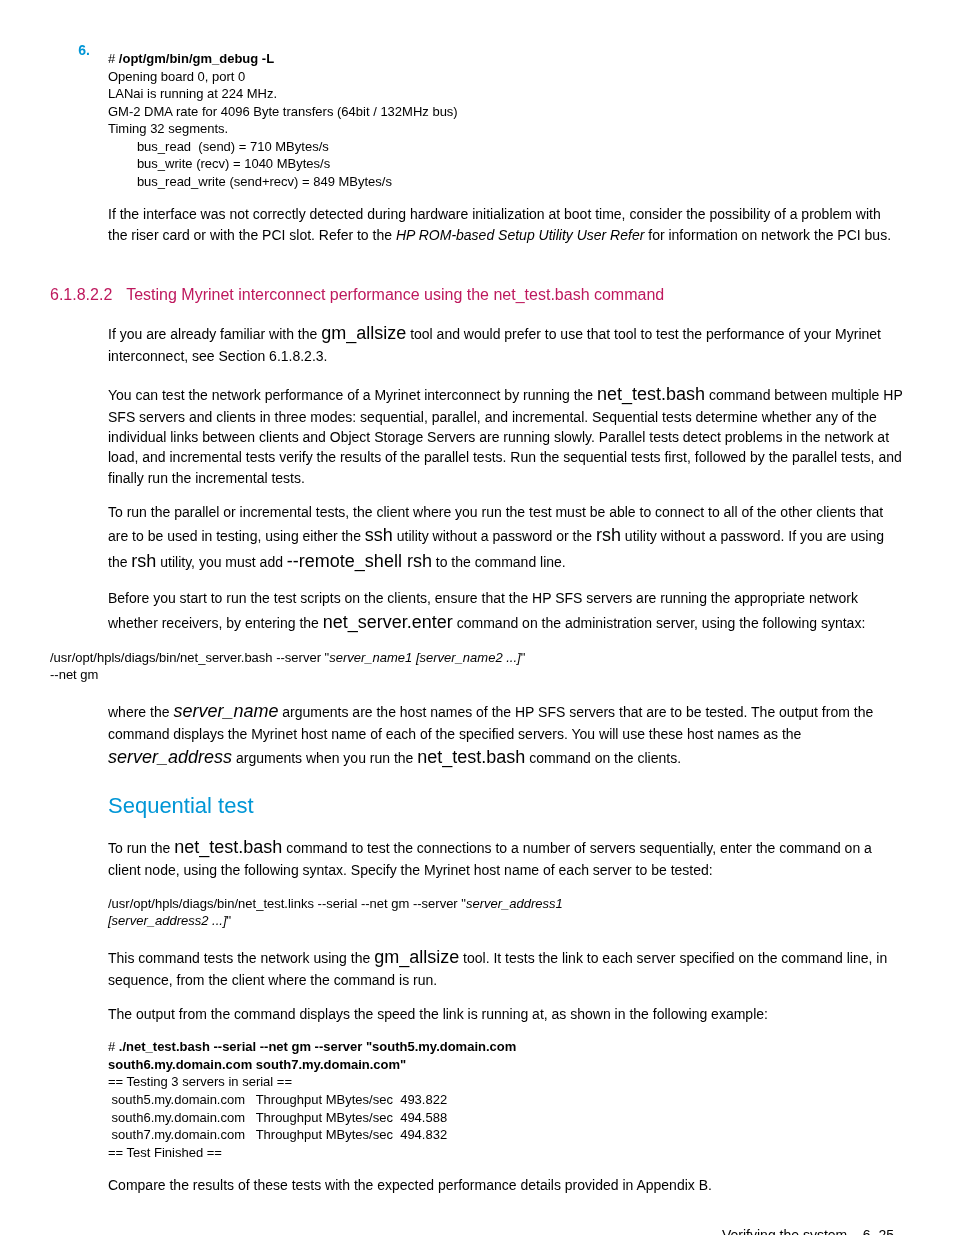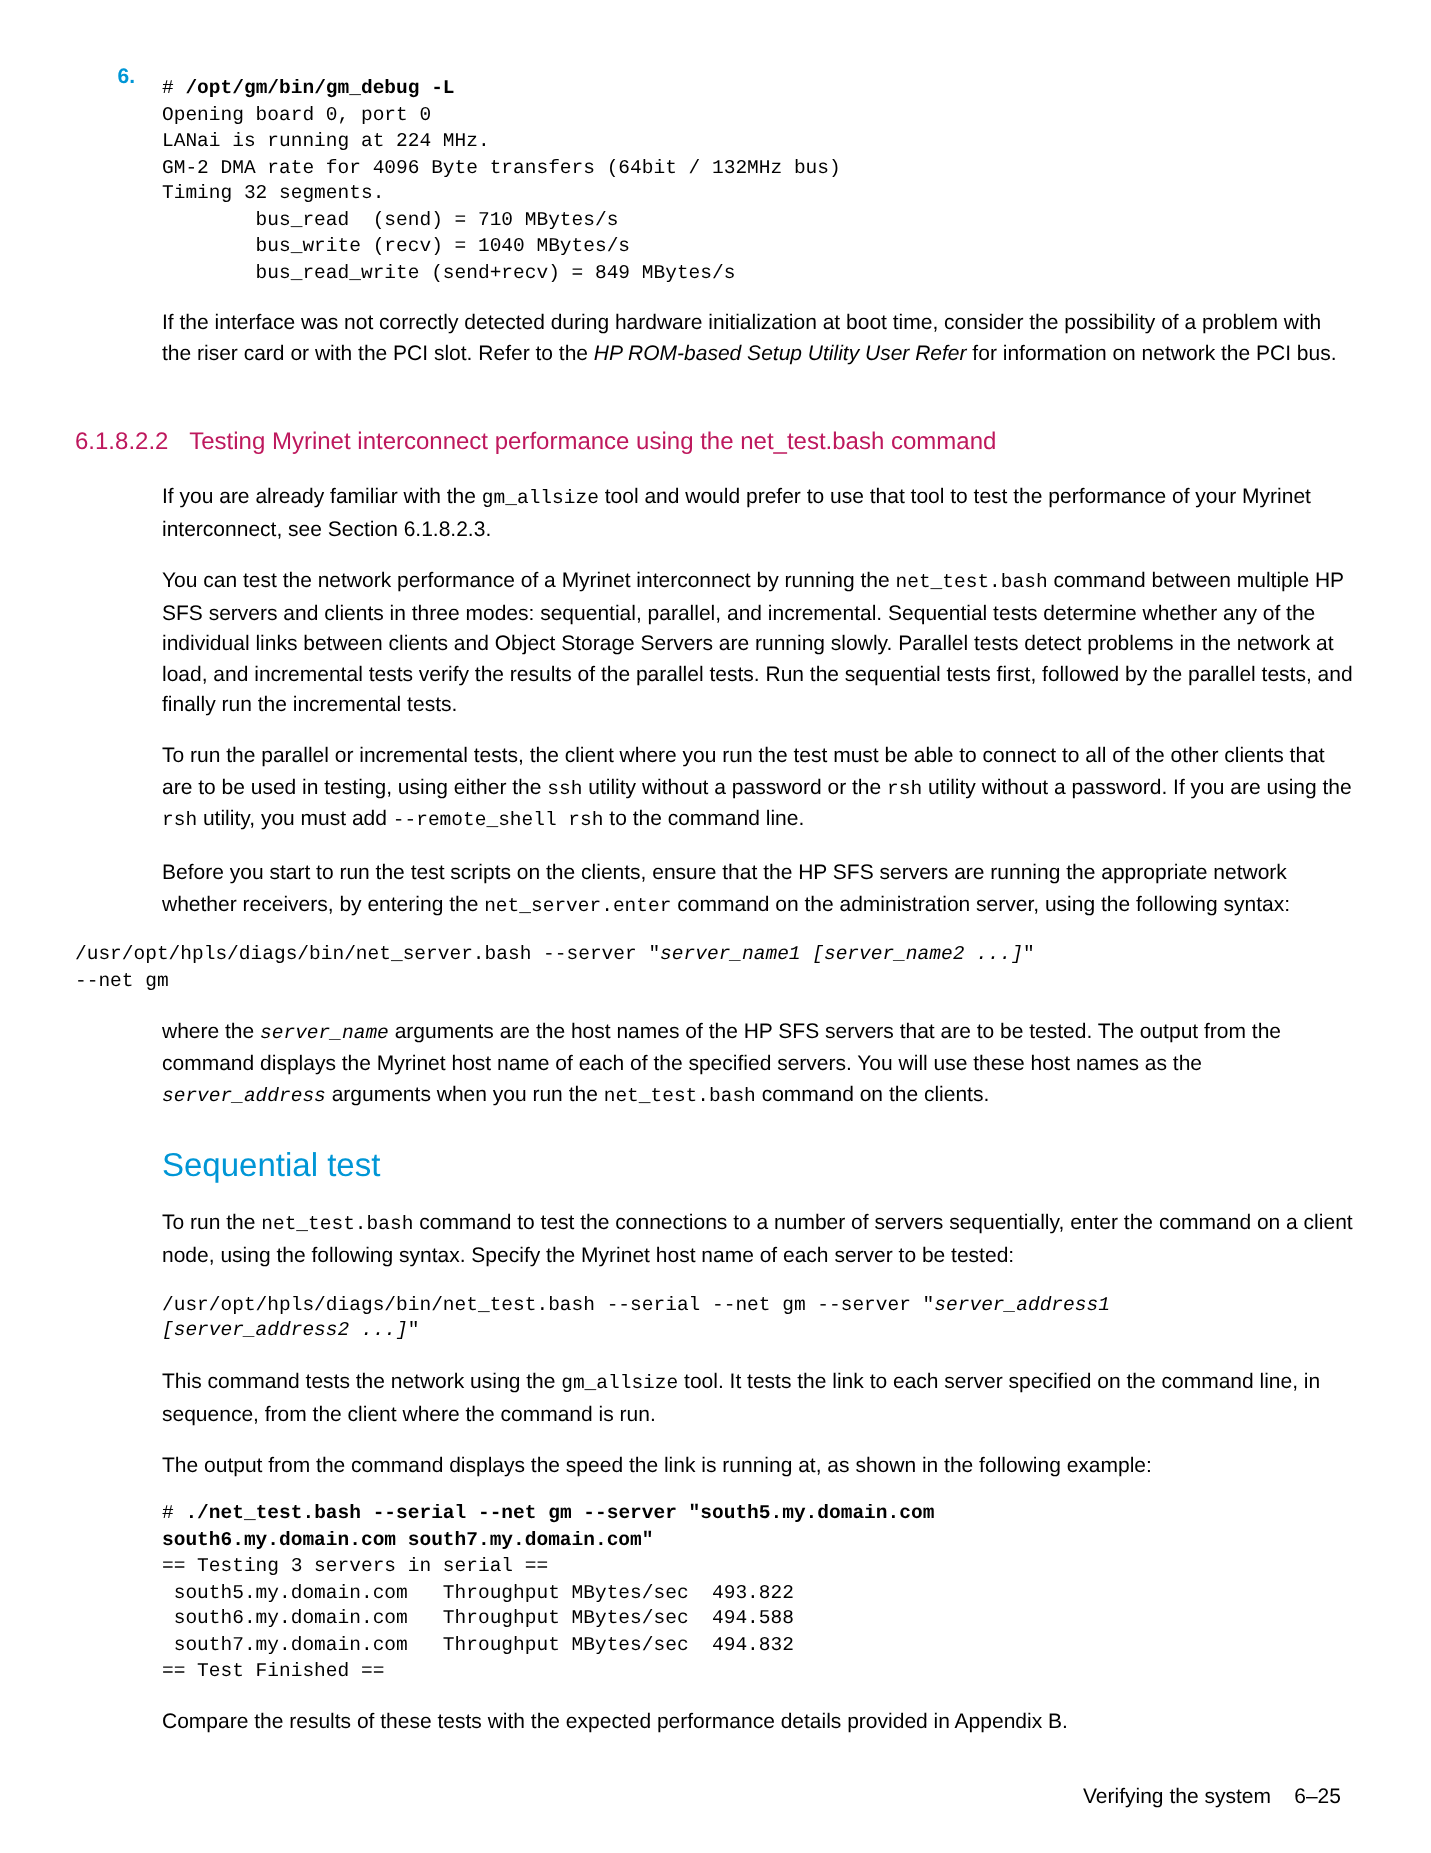--- a/index.html
+++ b/index.html
@@ -20,32 +20,32 @@
     color: #0096d6;
     font-weight: bold;
     min-width: 40px;
     text-align: right;
     padding-right: 18px;
   }
   .list-body {
     flex: 1;
   }
   pre {
-    font-family: Liberation Mono, monospace;
+    font-family: Liberation Sans, sans-serif;
     font-size: 13px;
     white-space: pre;
     margin: 10px 0 14px 0;
     line-height: 1.35;
   }
   .main-indent {
     margin-left: 58px;
   }
   code, .mono {
-    font-family: Liberation Mono, monospace;
-    font-size: 13px;
+    font-family: Liberation Sans, sans-serif;
+    font-size: 18px;
   }
   .italic {
     font-style: italic;
   }
   .bold {
     font-weight: bold;
   }
   h2.section {
     color: #be185d;
     font-weight: normal;
@@ -105,21 +105,21 @@
 
 <pre class="main-indent pre-inline"><span>/usr/opt/hpls/diags/bin/net_server.bash --server "</span><span class="italic">server_name1 [server_name2 ...]</span><span>"</span>
 --net gm</pre>
 
 <p class="main-indent"><span>where the </span><span class="mono italic">server_name</span><span> arguments are the host names of the HP SFS servers that are to be tested. The output from the command displays the Myrinet host name of each of the specified servers. You will use these host names as the </span><span class="mono italic">server_address</span><span> arguments when you run the </span><span class="mono">net_test.bash</span><span> command on the clients.</span></p>
 
 <h3 class="subsection">Sequential test</h3>
 
 <p class="main-indent"><span>To run the </span><span class="mono">net_test.bash</span><span> command to test the connections to a number of servers sequentially, enter the command on a client node, using the following syntax. Specify the Myrinet host name of each server to be tested:</span></p>
 
-<pre class="main-indent"><span>/usr/opt/hpls/diags/bin/net_test.bash --serial --net gm --server "</span><span class="italic">server_address1 
+<pre class="main-indent"><span>/usr/opt/hpls/diags/bin/net_test.links --serial --net gm --server "</span><span class="italic">server_address1 
 [server_address2 ...]</span><span>"</span></pre>
 
 <p class="main-indent"><span>This command tests the network using the </span><span class="mono">gm_allsize</span><span> tool. It tests the link to each server specified on the command line, in sequence, from the client where the command is run.</span></p>
 
 <p class="main-indent">The output from the command displays the speed the link is running at, as shown in the following example:</p>
 
 <pre class="main-indent"># <span class="bold">./net_test.bash --serial --net gm --server "south5.my.domain.com 
 south6.my.domain.com south7.my.domain.com"</span>
 <span>== Testing 3 servers in serial ==
  south5.my.domain.com   Throughput MBytes/sec  493.822

